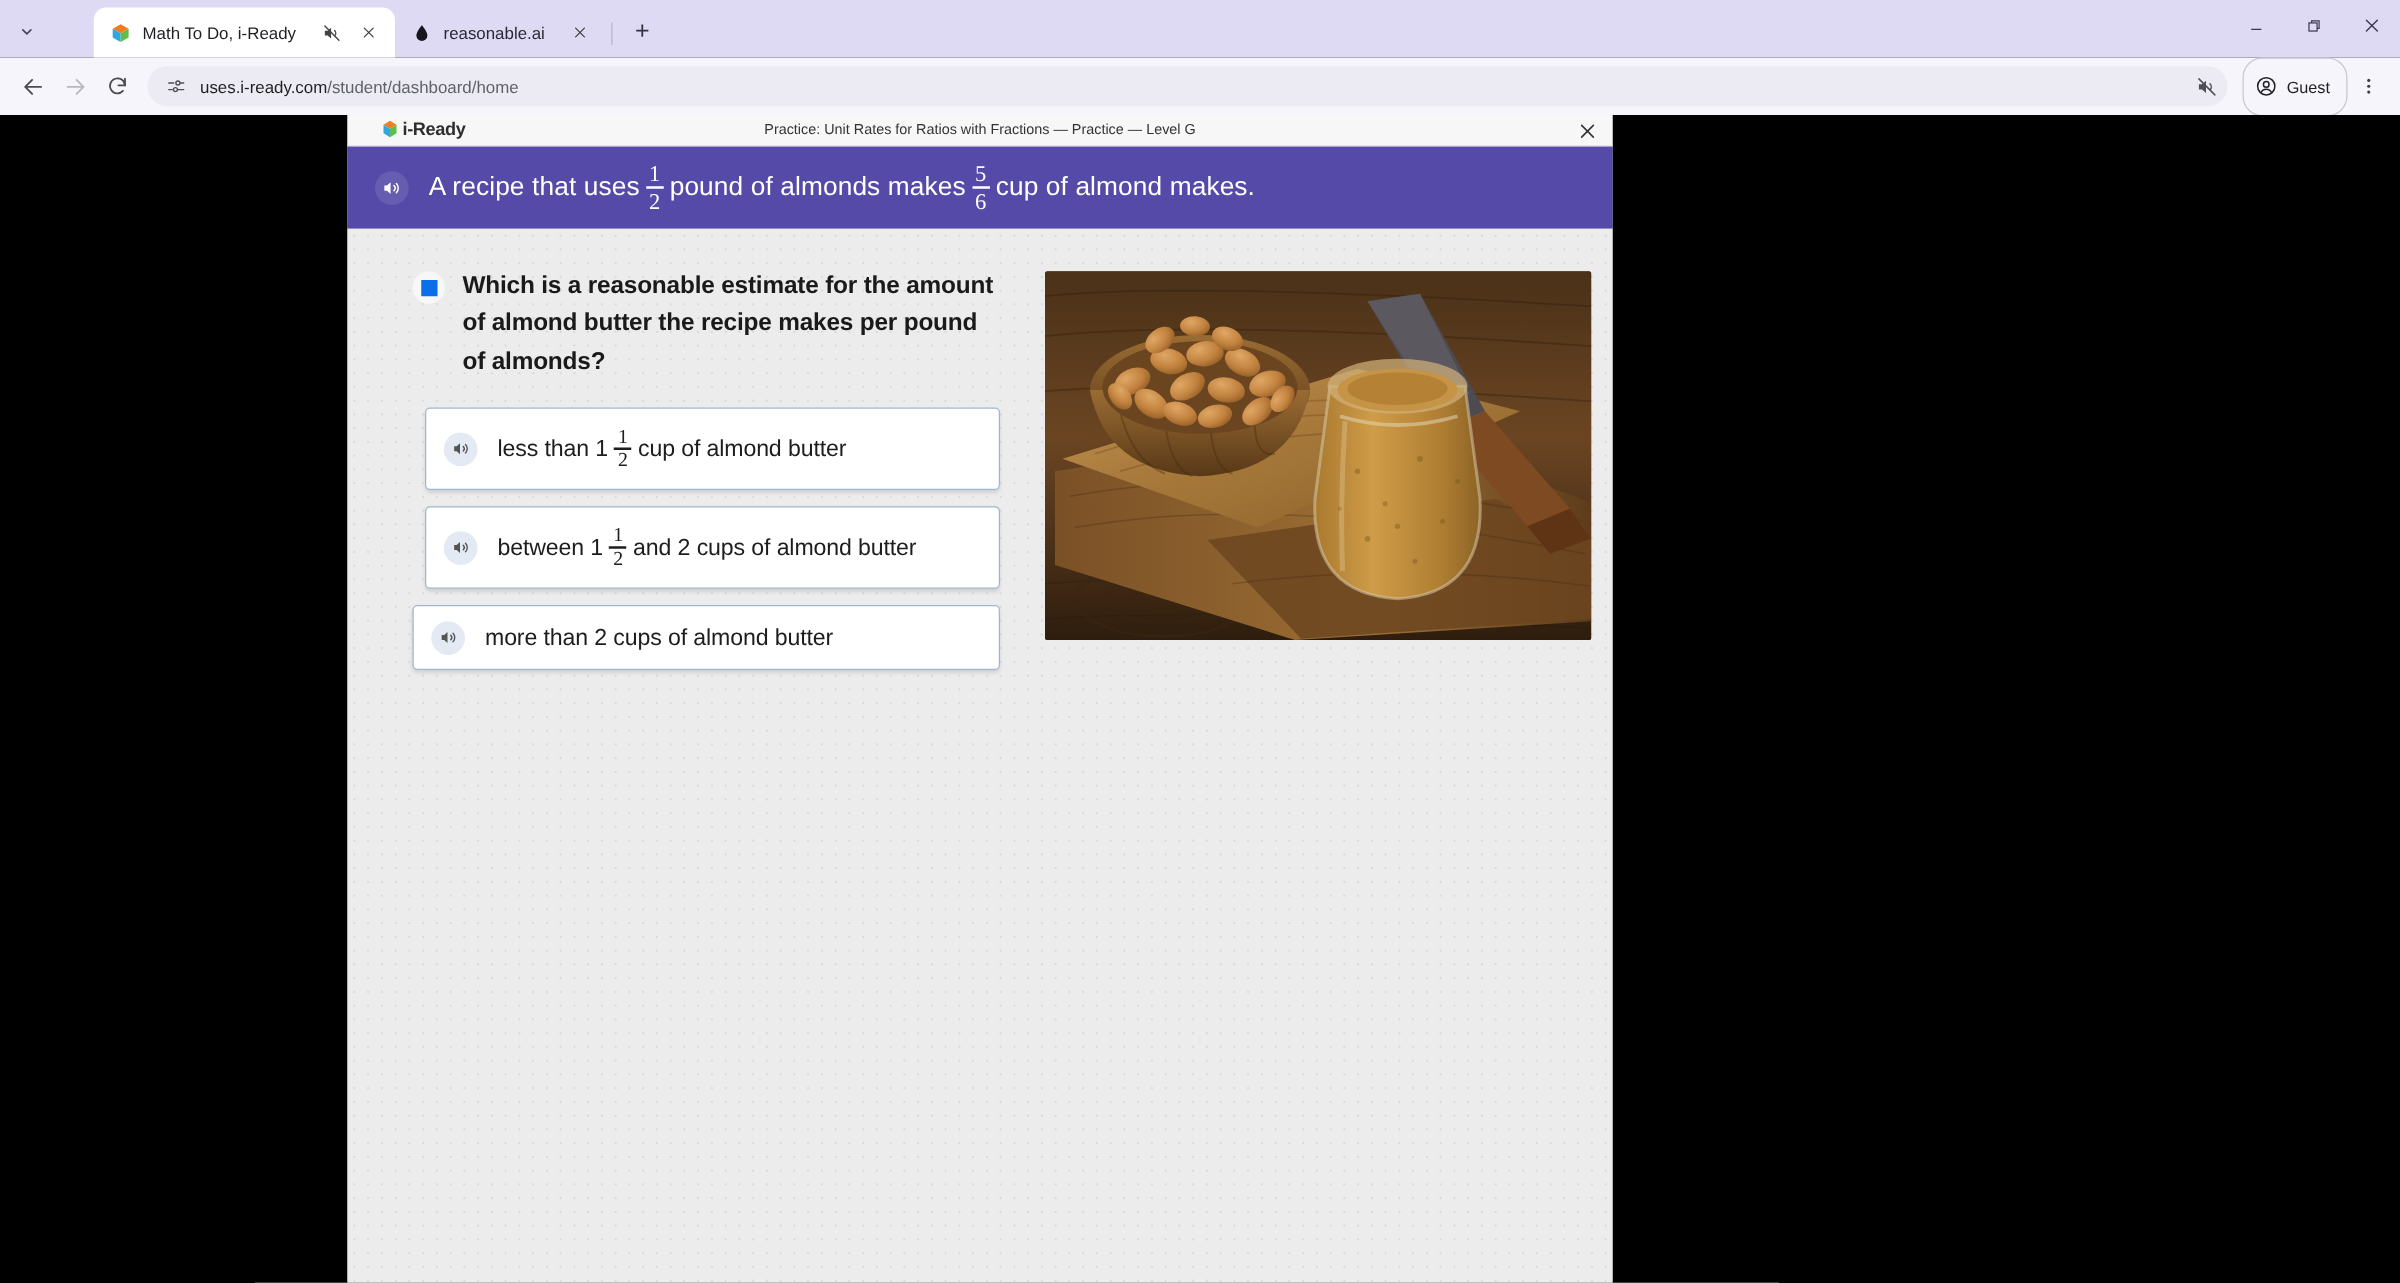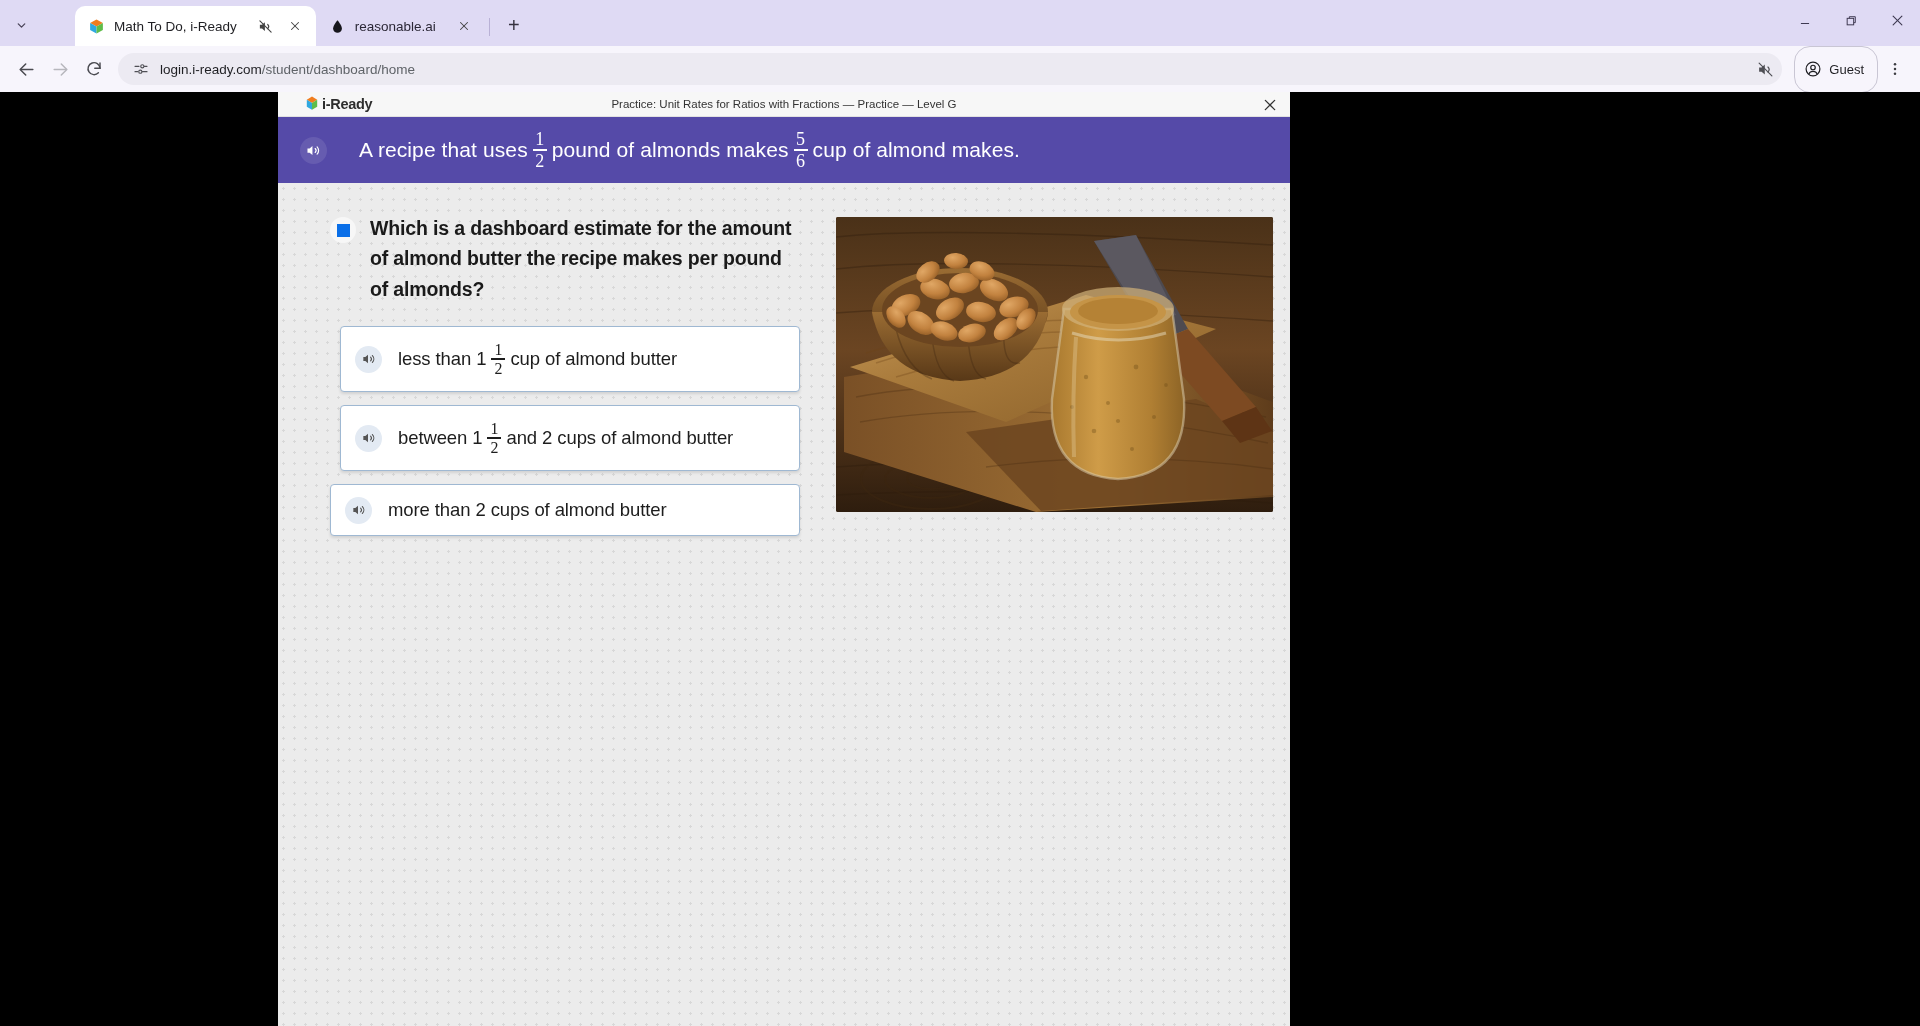--- a/index.html
+++ b/index.html
@@ -76,21 +76,21 @@
     position:absolute; left:0; right:0; text-align:center;
     font-size:11.5px; color:#333; pointer-events:none;
   }
   .app-close {
     position:absolute; right:8px; top:0; height:25px; width:24px;
     display:flex; align-items:center; justify-content:center; color:#333;
   }
 
   .banner {
     background:#554aa8; color:#fff; flex:0 0 66px;
-    display:flex; align-items:center; padding: 0 24px 0 22px; gap:32px;
+    display:flex; align-items:center; padding: 0 24px 0 22px; gap:16px;
   }
   .banner-speaker {
     width:27px;height:27px;border-radius:50%;background:rgba(255,255,255,0.10);
     display:flex;align-items:center;justify-content:center;flex:0 0 27px;
   }
   .banner-text {
     font-size:21px; display:flex; align-items:center; flex-wrap:wrap; gap:0;
     font-weight:400; letter-spacing:.1px;
   }
 
@@ -247,21 +247,21 @@
       <span class="omni-icon">
         <svg width="16" height="16" viewBox="0 0 24 24" fill="none" stroke="currentColor" stroke-width="1.7" stroke-linecap="round">
           <line x1="3" y1="8" x2="9" y2="8"></line>
             <circle cx="14" cy="8" r="2.4"></circle>
             <line x1="17" y1="8" x2="21" y2="8"></line>
           <line x1="3" y1="16" x2="7" y2="16"></line>
             <circle cx="11" cy="16" r="2.4"></circle>
             <line x1="14" y1="16" x2="21" y2="16"></line>
         </svg>
       </span>
-      <span class="omni-url"><span>login.i-ready.com</span><span class="dim">/student/dashboard/home</span></span>
+      <span class="omni-url"><span>uses.i-ready.com</span><span class="dim">/student/dashboard/home</span></span>
       <span class="omni-icon">
         <svg width="17" height="17" viewBox="0 0 24 24" fill="none" stroke="currentColor" stroke-width="1.7" stroke-linecap="round">
           <path d="M11 5L6.5 9H3v6h3.5L11 19z" fill="currentColor" stroke="none"></path>
           <line x1="3" y1="3" x2="21" y2="21"></line>
           <path d="M15.5 8.5a5 5 0 0 1 0 7"></path>
         </svg>
       </span>
     </div>
 
     <div class="guest-chip">
@@ -330,21 +330,21 @@
         </div>
       </div>
 
       <div class="content">
         <div class="left-col">
 
           <div class="qrow">
             <div class="q-marker">
                 <i></i>
               </div>
-            <div class="q-text">Which is a dashboard estimate for the amount of almond butter the recipe makes per pound of almonds?</div>
+            <div class="q-text">Which is a reasonable estimate for the amount of almond butter the recipe makes per pound of almonds?</div>
           </div>
 
           <div class="options">
 
             <div class="option tall">
               <span class="opt-speaker">
                 <svg width="16" height="16" viewBox="0 0 24 24" fill="none" stroke="#555" stroke-width="1.7" stroke-linecap="round">
                   <path d="M10.5 5.5L6.5 9H3.5v6h3L10.5 18.5z" fill="#555" stroke="none"></path>
                   <path d="M14.4 9.2a4 4 0 0 1 0 5.6"></path>
                     <path d="M17.1 6.8a7.5 7.5 0 0 1 0 10.4"></path>

